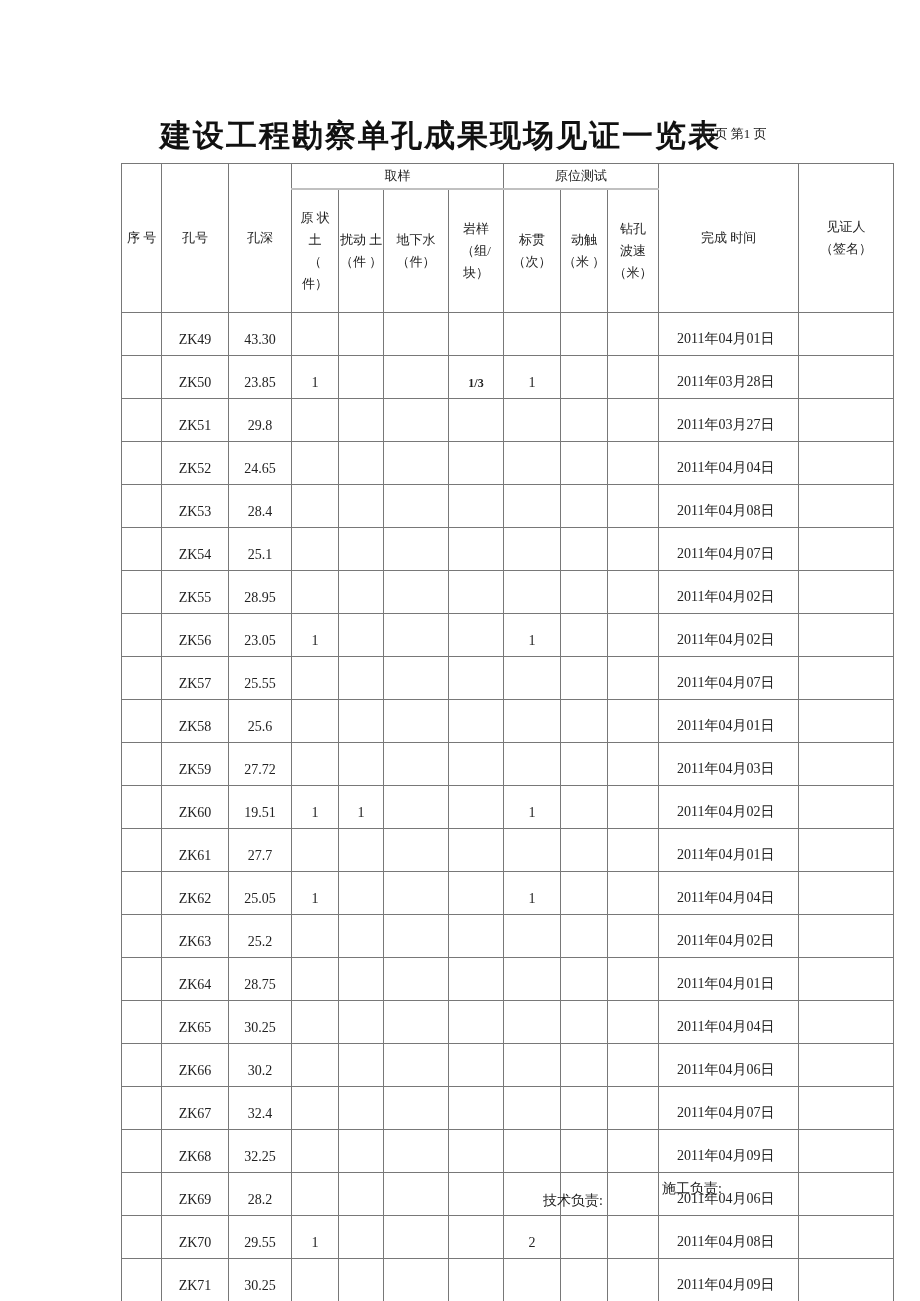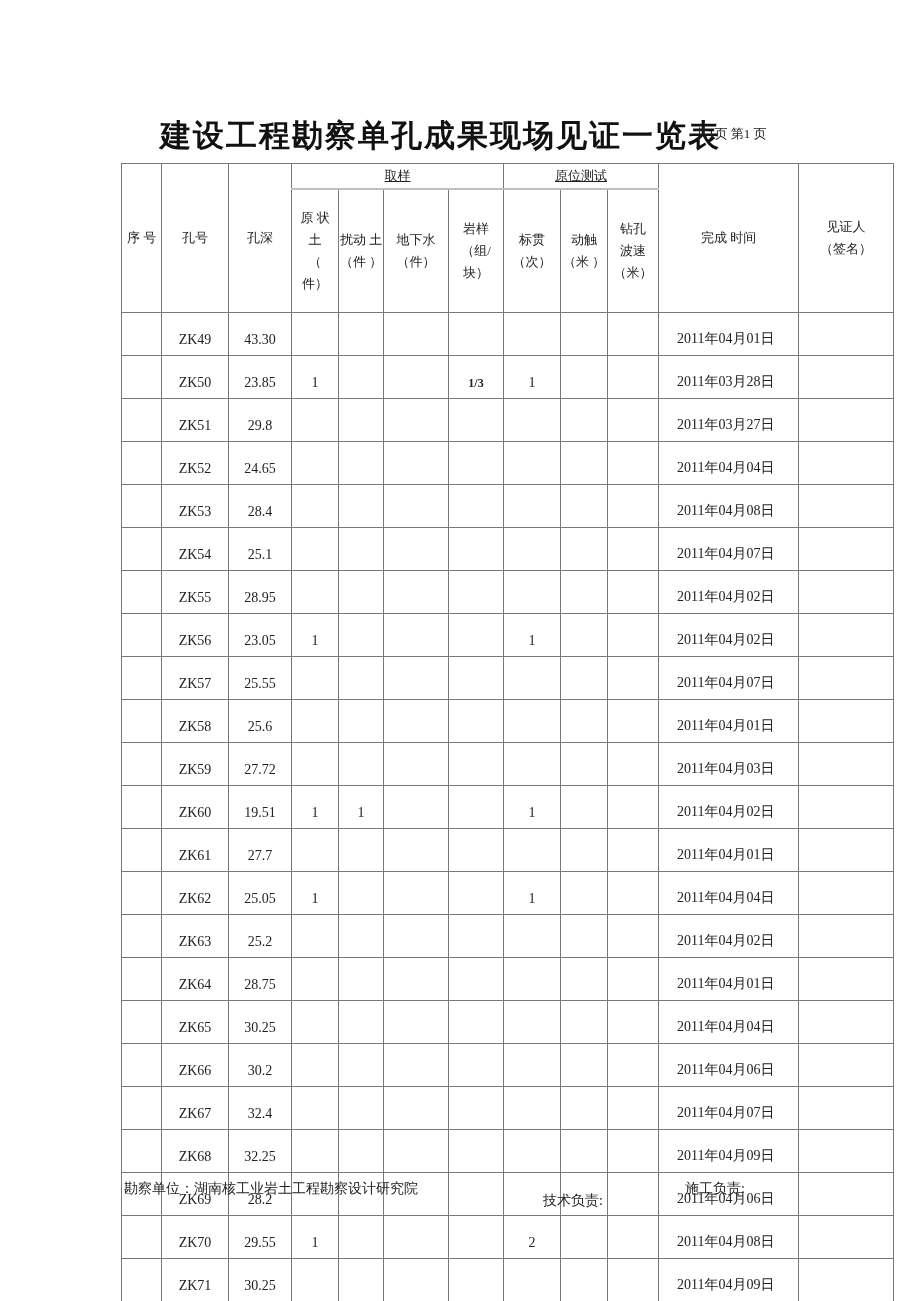--- a/index.html
+++ b/index.html
@@ -29,38 +29,38 @@
     border:1px solid #787878;
     padding:0;margin:0;
     font-weight:normal;
     overflow:hidden;
   }
   .witness-table thead th{
     font-size:13px;text-align:center;vertical-align:middle;
     white-space:pre-line;line-height:1.7;
   }
   tr.span-row th{height:24px;}
-  tr.span-row th.group{border-bottom:2px solid #c0c0c0;text-decoration:underline;}
+  tr.span-row th.group{border-bottom:2px solid #c0c0c0;}
   tr.sub-row th{height:122px;}
   .witness-table tbody td{
     height:35px;text-align:center;vertical-align:bottom;
     padding-bottom:7px;font-size:14px;
   }
   .witness-table tbody td.date-cell{
     text-align:left;padding-left:18px;
   }
   .witness-table tbody td.rock-cell{font-size:12px;font-weight:bold;}
   .footer{
     position:absolute;left:124px;top:1180px;width:770px;height:20px;
     font-size:14px;color:#222;
   }
   .footer span{position:absolute;top:0;white-space:nowrap;}
   .footer .f-survey{left:0;}
   .footer .f-tech{left:419px;margin-top:12px;}
-  .footer .f-cons{left:561px;}
+  .footer .f-cons{left:538px;}
 </style>
 </head>
 <body>
 
 <div class="page-title">建设工程勘察单孔成果现场见证一览表</div>
 <div class="page-info">共1页 第1 页</div>
 
 <table class="witness-table">
   <colgroup>
     <col style="width:40px">
@@ -451,16 +451,15 @@
     <td></td>
     <td></td>
     <td class="date-cell">2011年04月09日</td>
     <td></td>
   </tr>
 
 </tbody>
 </table>
 
 <div class="footer">
-  <span class="f-survey">勘察单位：湖南核工业岩土工程勘察设计研究院</span>
   <span class="f-tech">技术负责:</span>
   <span class="f-cons">施工负责:</span>
 </div>
 
 </body></html>

